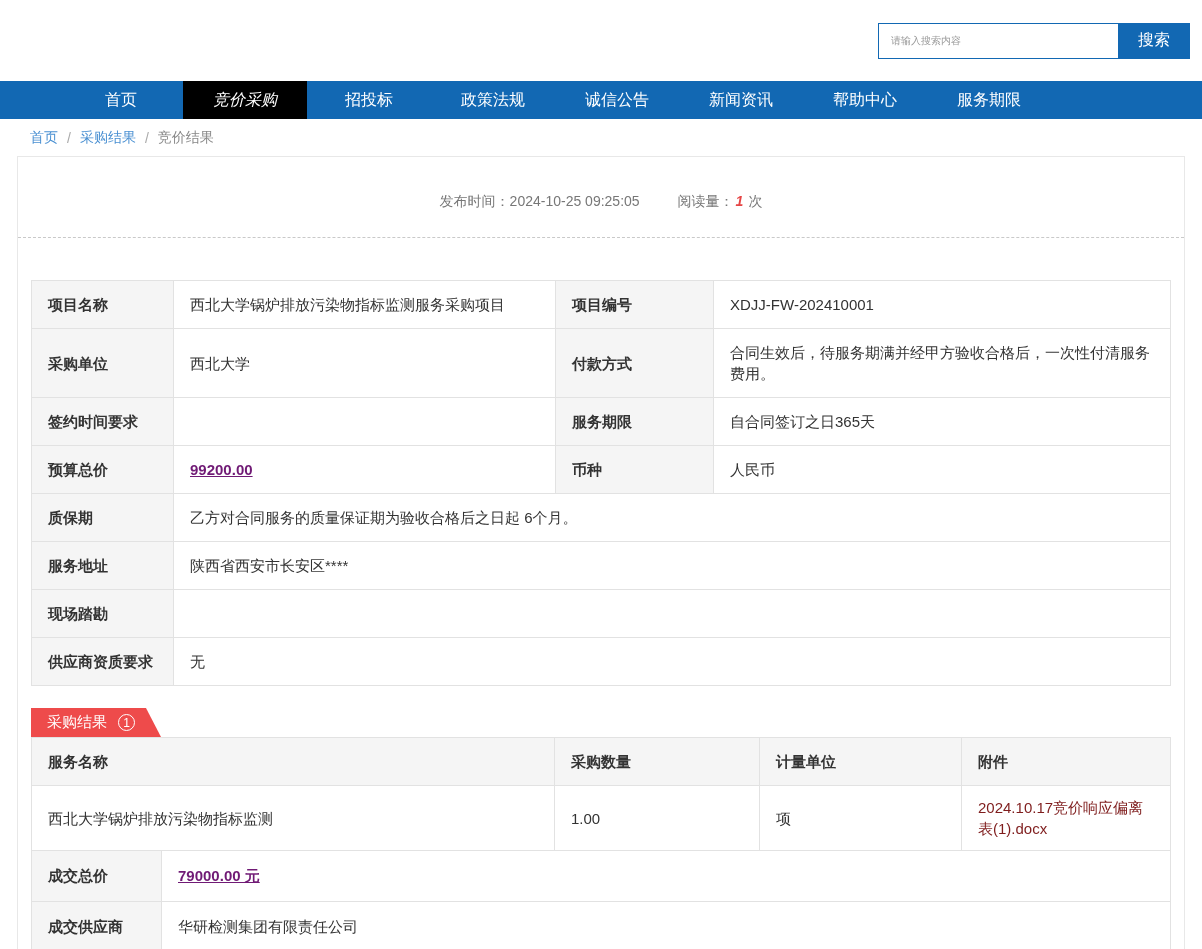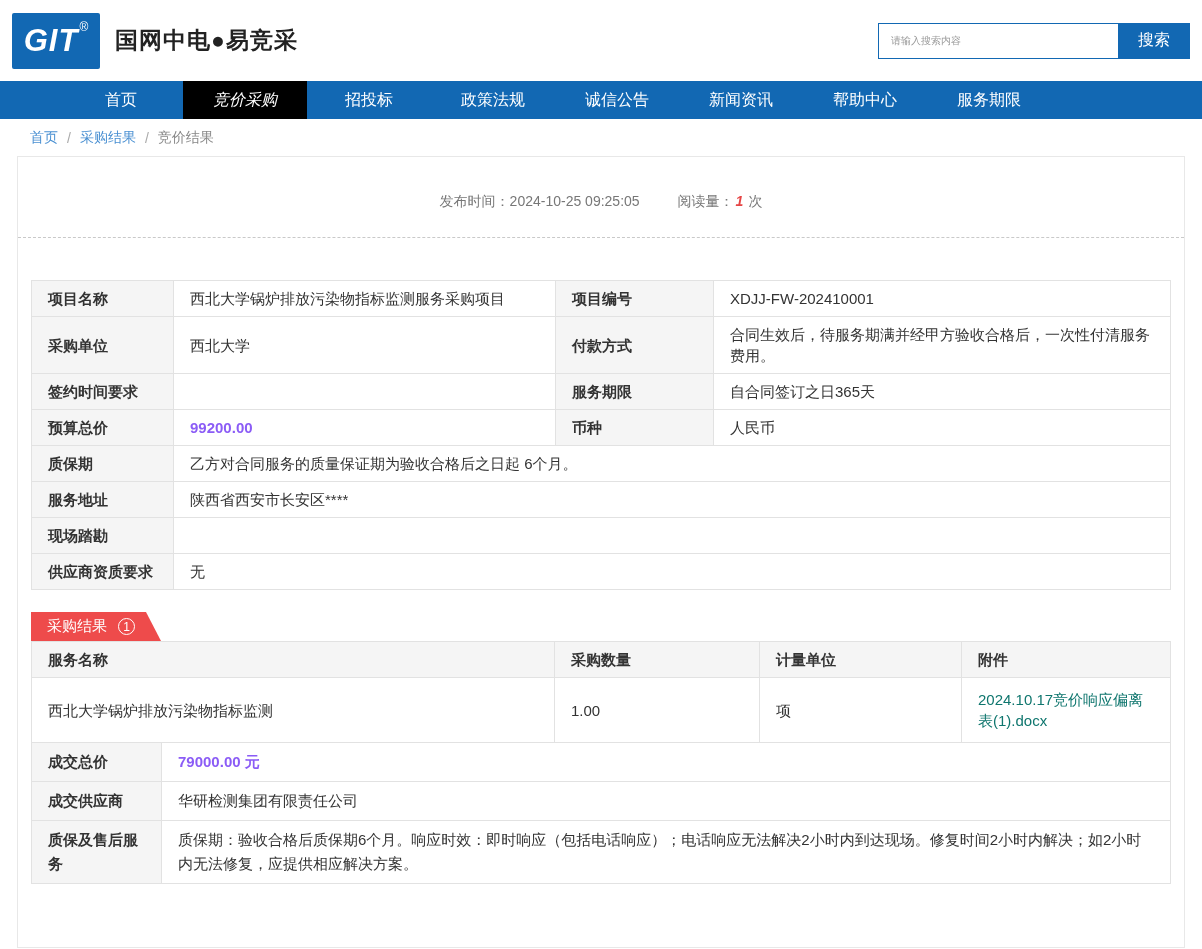--- a/index.html
+++ b/index.html
@@ -32,55 +32,48 @@
   
   .card { margin:0 17px; border:1px solid #e8e8e8; background:#fff; padding:0 13px 24px; min-height:792px; }
   .art-title { text-align:center; font-size:22px; color:#333; font-weight:bold; padding-top:46px; }
   .meta { text-align:center; color:#777; font-size:14px; margin-top:36px; }
   .meta .views-label { margin-left:38px; }
   .meta .views { color:#e64545; font-style:italic; font-weight:bold; margin:0 5px 0 2px; }
   .dashed { border-top:1px dashed #c9c9c9; margin:26px -13px 0; }
 
   
   table { width:100%; border-collapse:collapse; font-size:15px; table-layout:fixed; }
-  td,th { border:1px solid #e2e2e2; padding:7px 16px; line-height:21px; text-align:left; vertical-align:middle; word-break:break-all; }
+  td,th { border:1px solid #e2e2e2; padding:13px 16px; line-height:21px; text-align:left; vertical-align:middle; word-break:break-all; }
   .lbl { background:#f5f5f5; font-weight:bold; color:#333; }
   .info-table { margin-top:42px; }
   .info-table col.c-l1 { width:142px; }
   .info-table col.c-v1 { width:382px; }
   .info-table col.c-l2 { width:158px; }
-  .red { color:#8b5cf6; font-weight:bold; }
+  .red { color:#701a75; font-weight:bold;text-decoration:underline; }
 
   
   .badge-wrap { margin-top:22px; }
   .badge { display:inline-flex; align-items:center; gap:11px; background:#ee4b4b; color:#fff; font-size:15px; height:29px; padding:0 26px 0 16px; clip-path:polygon(0 0, calc(100% - 15px) 0, 100% 100%, 0 100%); }
   .badge-count { width:17px; height:17px; border:1px solid #fff; border-radius:50%; font-size:12px; display:flex; align-items:center; justify-content:center; flex:0 0 17px; }
 
   .result-table col.rc1 { width:523px; }
   .result-table col.rc2 { width:205px; }
   .result-table col.rc3 { width:202px; }
   .result-table th { background:#f5f5f5; }
   .result-table td { padding:11px 16px; }
-  .attachment { color:#0f766e; text-decoration:none; cursor:pointer; }
+  .attachment { color:#7f1d1d; text-decoration:none; cursor:pointer; }
 
   .detail-table { margin-top:-1px; }
   .detail-table col.dc1 { width:130px; }
   .detail-table td { line-height:24px; }
 </style>
 </head>
 <body>
 
 <header class="topbar">
-  <div class="brand">
-    <div class="logo">
-      <span class="logo-text">GIT</span>
-      <span class="logo-reg">®</span>
-    </div>
-    <div class="site-name">国网中电●易竞采</div>
-  </div>
   <div class="search">
     <input type="text" placeholder="请输入搜索内容" style="">
     <button>搜索</button>
   </div>
 </header>
 
 <nav class="mainnav">
   <a class="nav-item">首页</a>
   <a class="nav-item active">竞价采购</a>
   <a class="nav-item">招投标</a>

